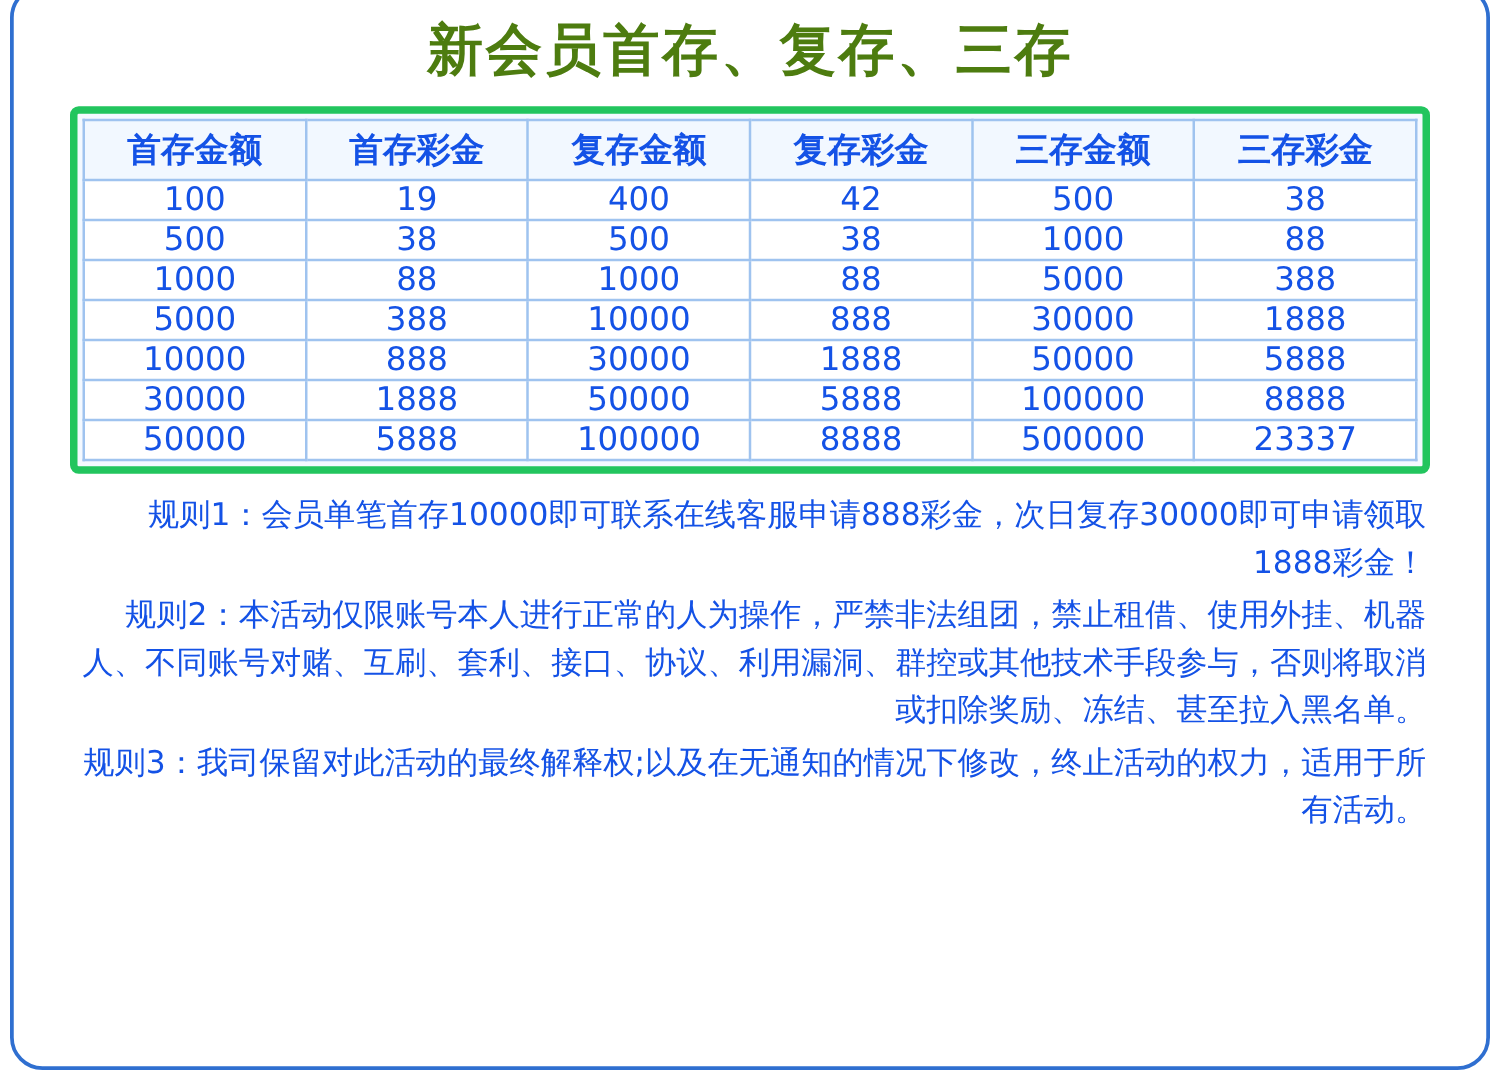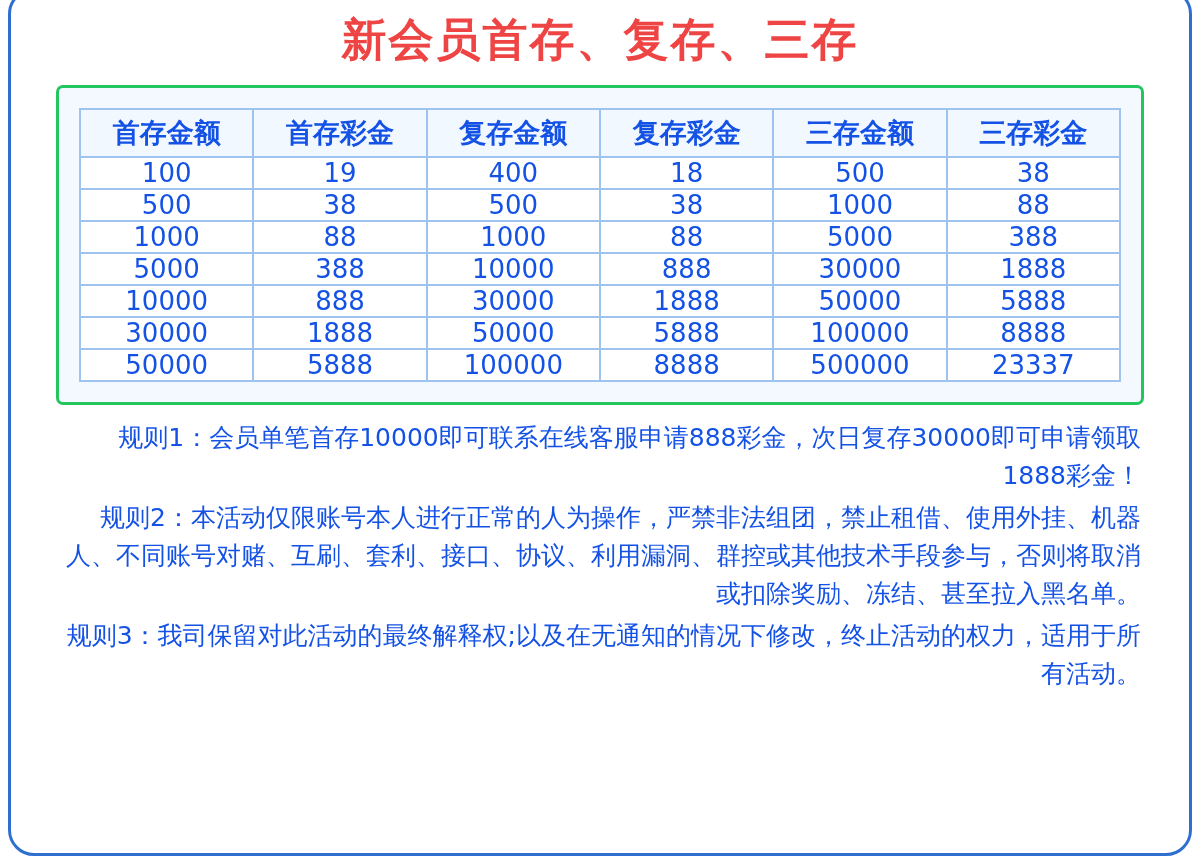--- a/index.html
+++ b/index.html
@@ -26,33 +26,33 @@
     border-radius: 26px;
     background: #ffffff;
     overflow: hidden;
   }
 
   .title {
     margin: 22px 0 0 0;
     text-align: center;
     font-size: 45px;
     font-weight: bold;
-    color: #ef4444;
+    color: #4d7c0f;
     letter-spacing: 2px;
     line-height: 1.2;
     font-family: "DejaVu Sans", "Liberation Sans", sans-serif;
   }
 
   
   .table-wrap {
     margin: 18px 45px 0 45px;
-    border: 3px solid #22c55e;
+    border: 6px solid #22c55e;
     border-radius: 7px;
     background: #f4f9ff;
-    padding: 20px;
+    padding: 4px;
   }
 
   table.bonus-table {
     border-collapse: collapse;
     width: 100%;
     table-layout: fixed;
   }
 
   table.bonus-table th,
   table.bonus-table td {
@@ -104,21 +104,21 @@
           <th>复存彩金</th>
           <th>三存金额</th>
           <th>三存彩金</th>
         </tr>
       </thead>
       <tbody>
         <tr>
           <td>100</td>
           <td>19</td>
           <td>400</td>
-          <td>18</td>
+          <td>42</td>
           <td>500</td>
           <td>38</td>
         </tr>
         <tr>
           <td>500</td>
           <td>38</td>
           <td>500</td>
           <td>38</td>
           <td>1000</td>
           <td>88</td>

